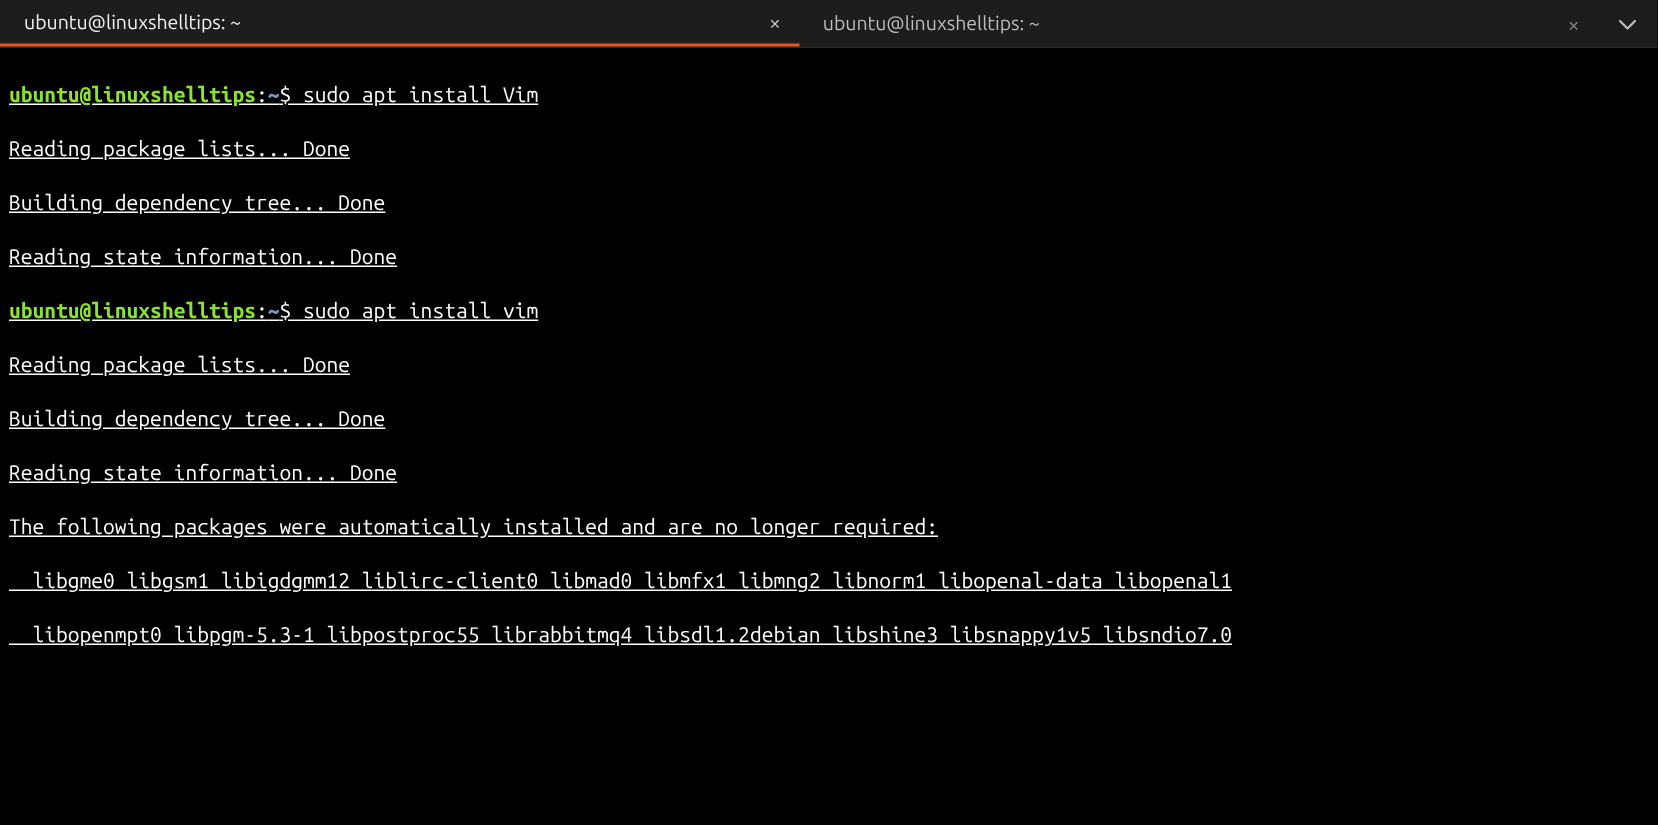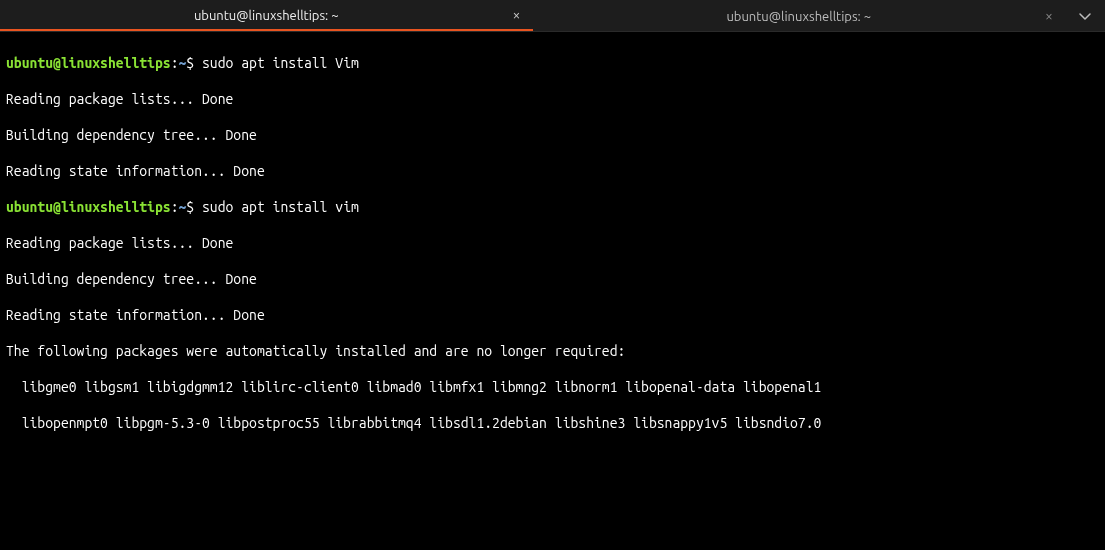--- a/index.html
+++ b/index.html
@@ -17,21 +17,20 @@
     background: #1d1d1d;
     height: 32px;
     display: flex;
     align-items: stretch;
     border-bottom: 1px solid #2a2a2a;
   }
   .tab {
     flex: 1;
     display: flex;
     align-items: center;
-    justify-content: center;
     color: #bdbdbd;
     font-family: Ubuntu, "Segoe UI", sans-serif;
     font-size: 13px;
     position: relative;
     gap: 10px;
     padding: 0 16px;
   }
   .tab.active {
     color: #f0f0f0;
     border-bottom: 2px solid #e95420;
@@ -52,21 +51,21 @@
   }
   .newtab svg { width: 16px; height: 16px; }
   .term {
     padding: 4px 6px;
     white-space: pre;
   }
   .ps-user { color: #8ae234; font-weight: bold; }
   .ps-sep  { color: #ffffff; }
   .ps-path { color: #729fcf; font-weight: bold; }
   .err     { color: #cc0000; font-weight: bold; }
-  .line { display: block; }
+  .line { display: block; text-decoration: underline; }
 </style>
 </head>
 <body>
 
 <div class="titlebar">
   <div class="tab active">
     <span>ubuntu@linuxshelltips: ~</span>
     <span class="close">×</span>
   </div>
   <div class="tab">
@@ -84,21 +83,21 @@
 <span class="line"><span class="ps-user">ubuntu@linuxshelltips</span><span class="ps-sep">:</span><span class="ps-path">~</span><span class="ps-sep">$ </span><span>sudo apt install Vim</span></span>
 <span class="line">Reading package lists... Done</span>
 <span class="line">Building dependency tree... Done</span>
 <span class="line">Reading state information... Done</span>
 <span class="line"><span class="ps-user">ubuntu@linuxshelltips</span><span class="ps-sep">:</span><span class="ps-path">~</span><span class="ps-sep">$ </span><span>sudo apt install vim</span></span>
 <span class="line">Reading package lists... Done</span>
 <span class="line">Building dependency tree... Done</span>
 <span class="line">Reading state information... Done</span>
 <span class="line">The following packages were automatically installed and are no longer required:</span>
 <span class="line">  libgme0 libgsm1 libigdgmm12 liblirc-client0 libmad0 libmfx1 libmng2 libnorm1 libopenal-data libopenal1</span>
-<span class="line">  libopenmpt0 libpgm-5.3-0 libpostproc55 librabbitmq4 libsdl1.2debian libshine3 libsnappy1v5 libsndio7.0</span>
+<span class="line">  libopenmpt0 libpgm-5.3-1 libpostproc55 librabbitmq4 libsdl1.2debian libshine3 libsnappy1v5 libsndio7.0</span>
 
 
 
 
 
 
 
 
 
 

